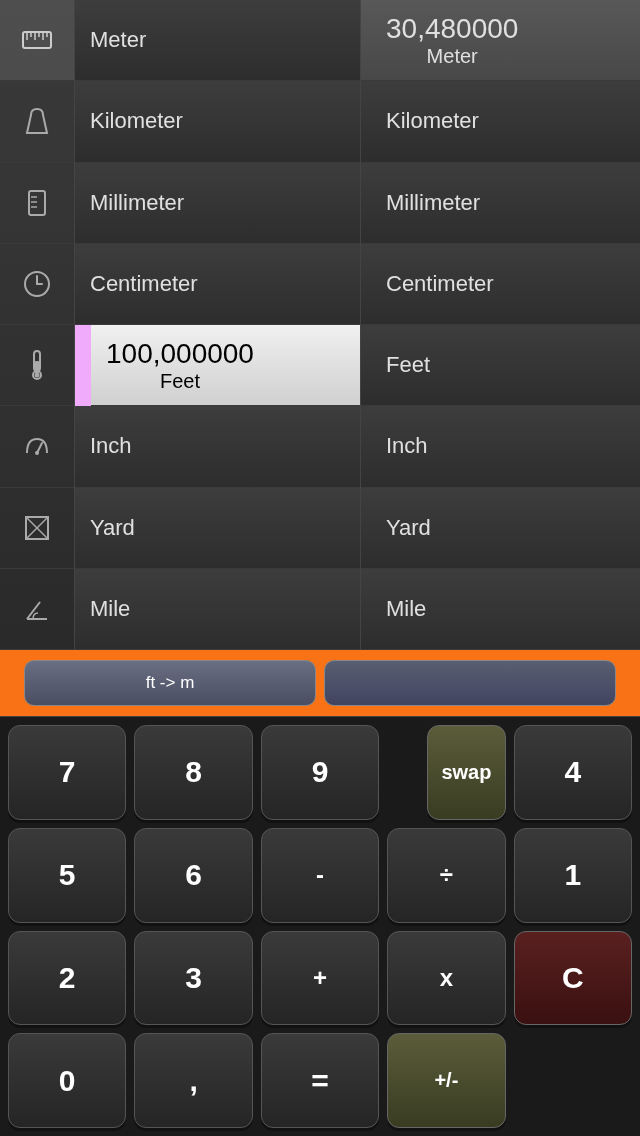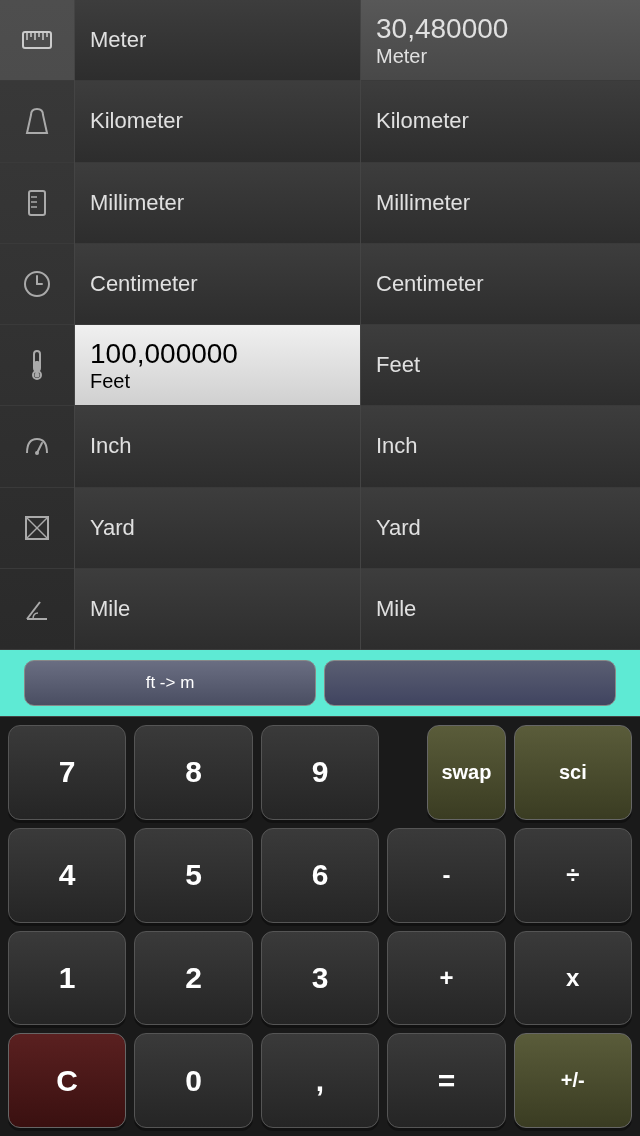--- a/index.html
+++ b/index.html
@@ -10,20 +10,21 @@
       background: #1a1a1a;
       font-family: -apple-system, 'Helvetica Neue', Arial, sans-serif;
       color: white;
     }
 
     
     .converter-area {
       display: flex;
       height: 650px;
       background: #f0abfc;
+      text-align: center;
     }
 
     
     .sidebar {
       width: 75px;
       background: linear-gradient(to bottom, #3a3a3a, #2a2a2a);
       display: flex;
       flex-direction: column;
       border-right: 1px solid #444;
     }
@@ -57,20 +58,21 @@
       padding-left: 15px;
       border-bottom: 1px solid #3a3a3a;
       font-size: 22px;
       color: #e0e0e0;
       background: linear-gradient(to bottom, #3d3d3d, #2d2d2d);
     }
 
     .unit-row.selected {
       background: linear-gradient(to bottom, #f0f0f0, #d0d0d0);
       color: #000;
+      margin-left: 16px;
     }
 
     .unit-row.selected .unit-value {
       font-size: 28px;
       font-weight: 300;
       color: #000;
     }
 
     .unit-value {
       display: block;
@@ -87,21 +89,21 @@
     .unit-list-right {
       flex: 1;
       display: flex;
       flex-direction: column;
     }
 
     .unit-row-right {
       flex: 1;
       display: flex;
       align-items: center;
-      padding-left: 15px;
+      padding-left: 25px;
       border-bottom: 1px solid #3a3a3a;
       font-size: 22px;
       color: #e0e0e0;
       background: linear-gradient(to bottom, #3d3d3d, #2d2d2d);
     }
 
     .unit-row-right.first {
       background: linear-gradient(to bottom, #585858, #484848);
     }
 
@@ -116,21 +118,21 @@
     }
 
     .right-label {
       display: block;
       font-size: 20px;
     }
 
     
     .quick-convert {
       display: flex;
-      background: #5eead4;
+      background: #f97316;
       padding: 10px 24px;
       gap: 8px;
       border-bottom: 1px solid #444;
     }
 
     .quick-btn {
       flex: 1;
       padding: 12px 6px;
       background: linear-gradient(to bottom, #6a6e82, #4a4e62);
       border: 1px solid #888;
@@ -355,23 +357,20 @@
       </div>
       <div class="key key-num">
         <span>8</span>
       </div>
       <div class="key key-num">
         <span>9</span>
       </div>
       <div class="key key-special" style="font-size:20px;margin-left:40px;">
         <span>swap</span>
       </div>
-      <div class="key key-special" style="font-size:20px;">
-        <span>sci</span>
-      </div>
 
       <div class="key key-num">
         <span>4</span>
       </div>
       <div class="key key-num">
         <span>5</span>
       </div>
       <div class="key key-num">
         <span>6</span>
       </div>

